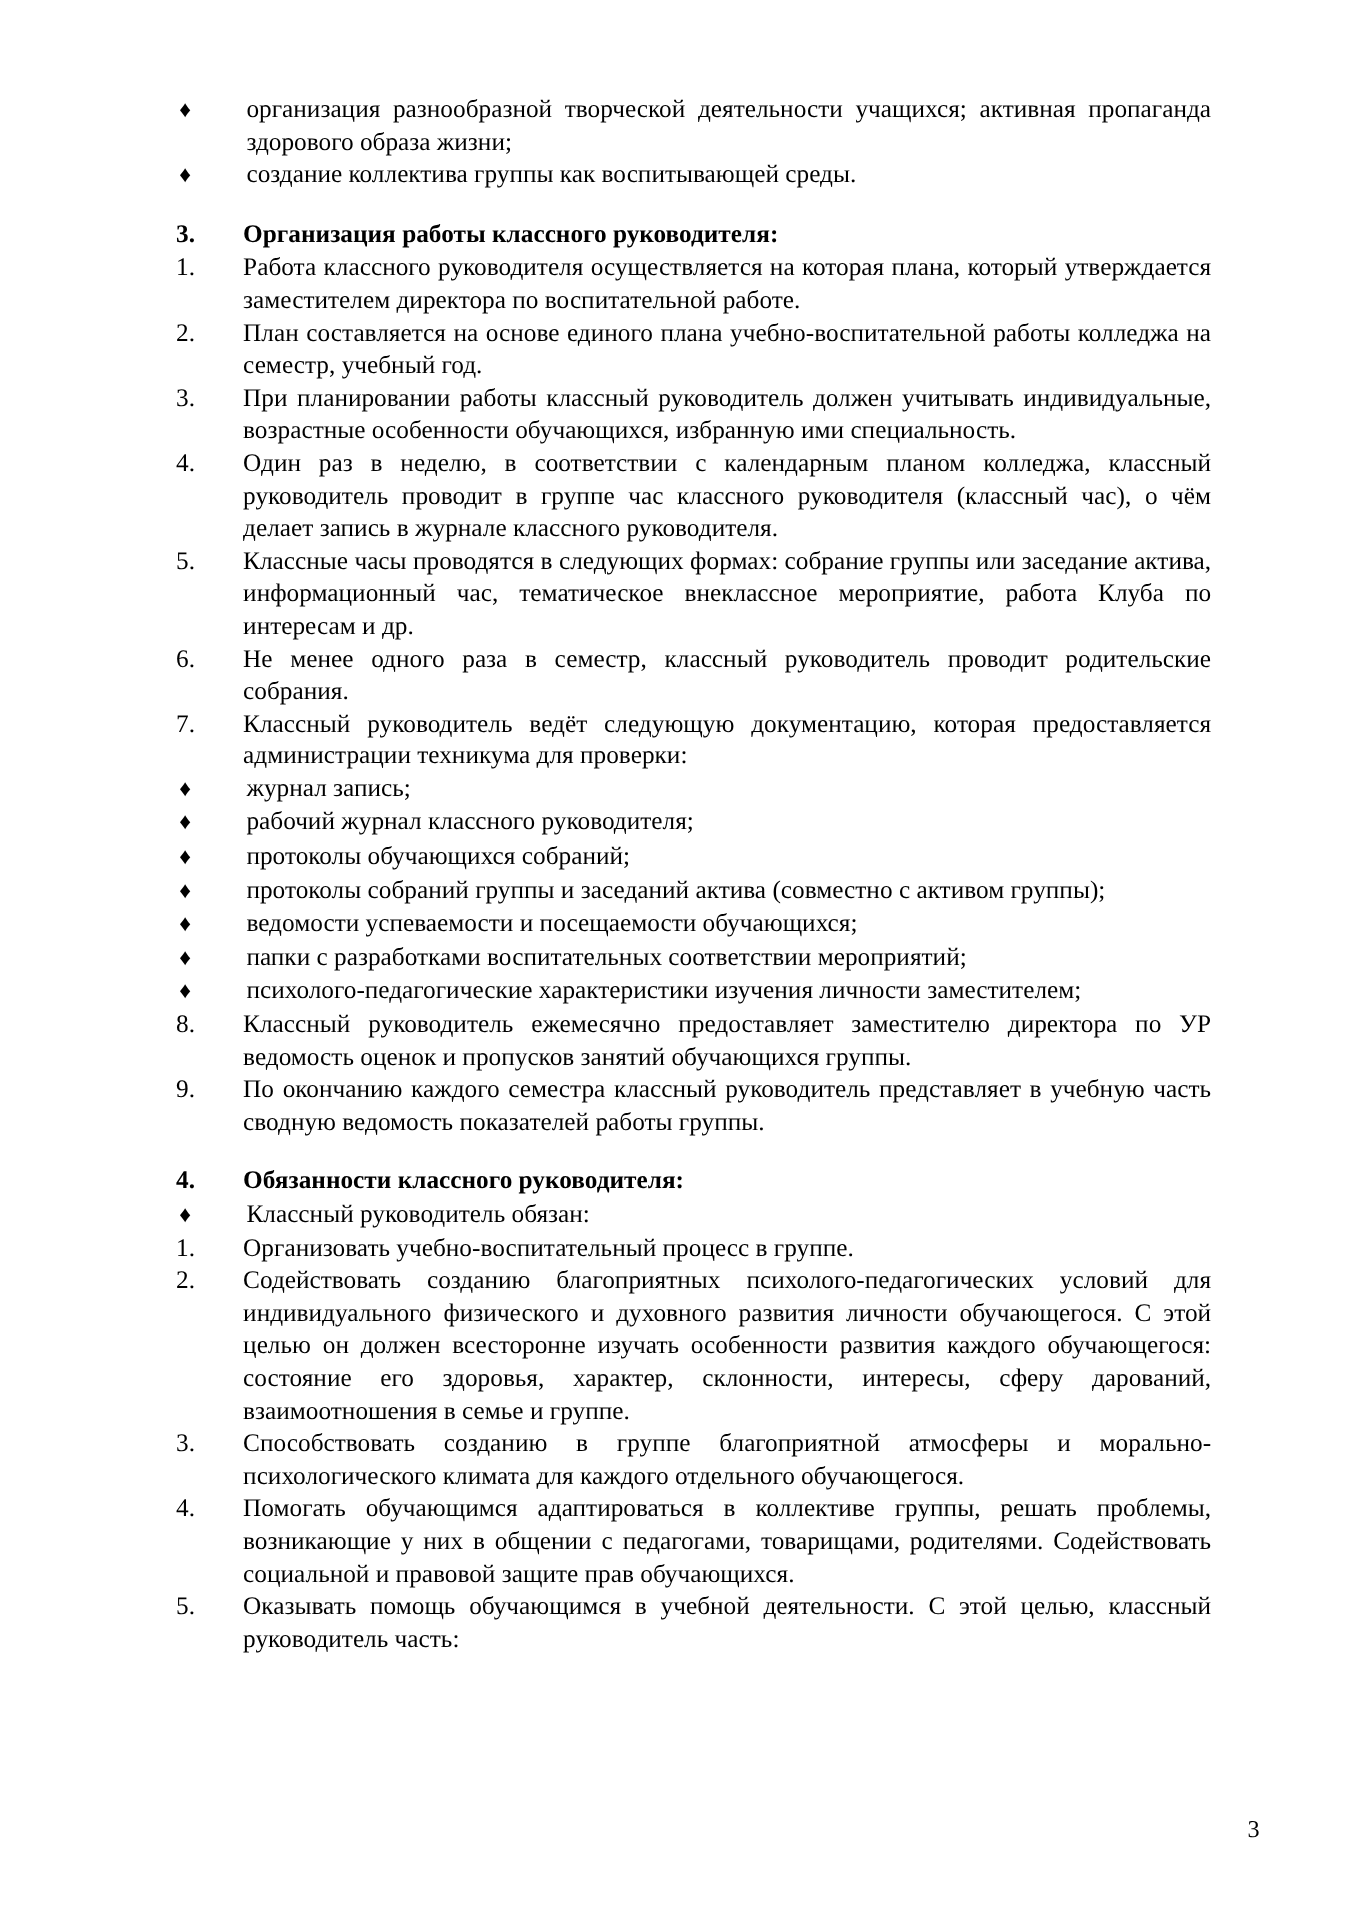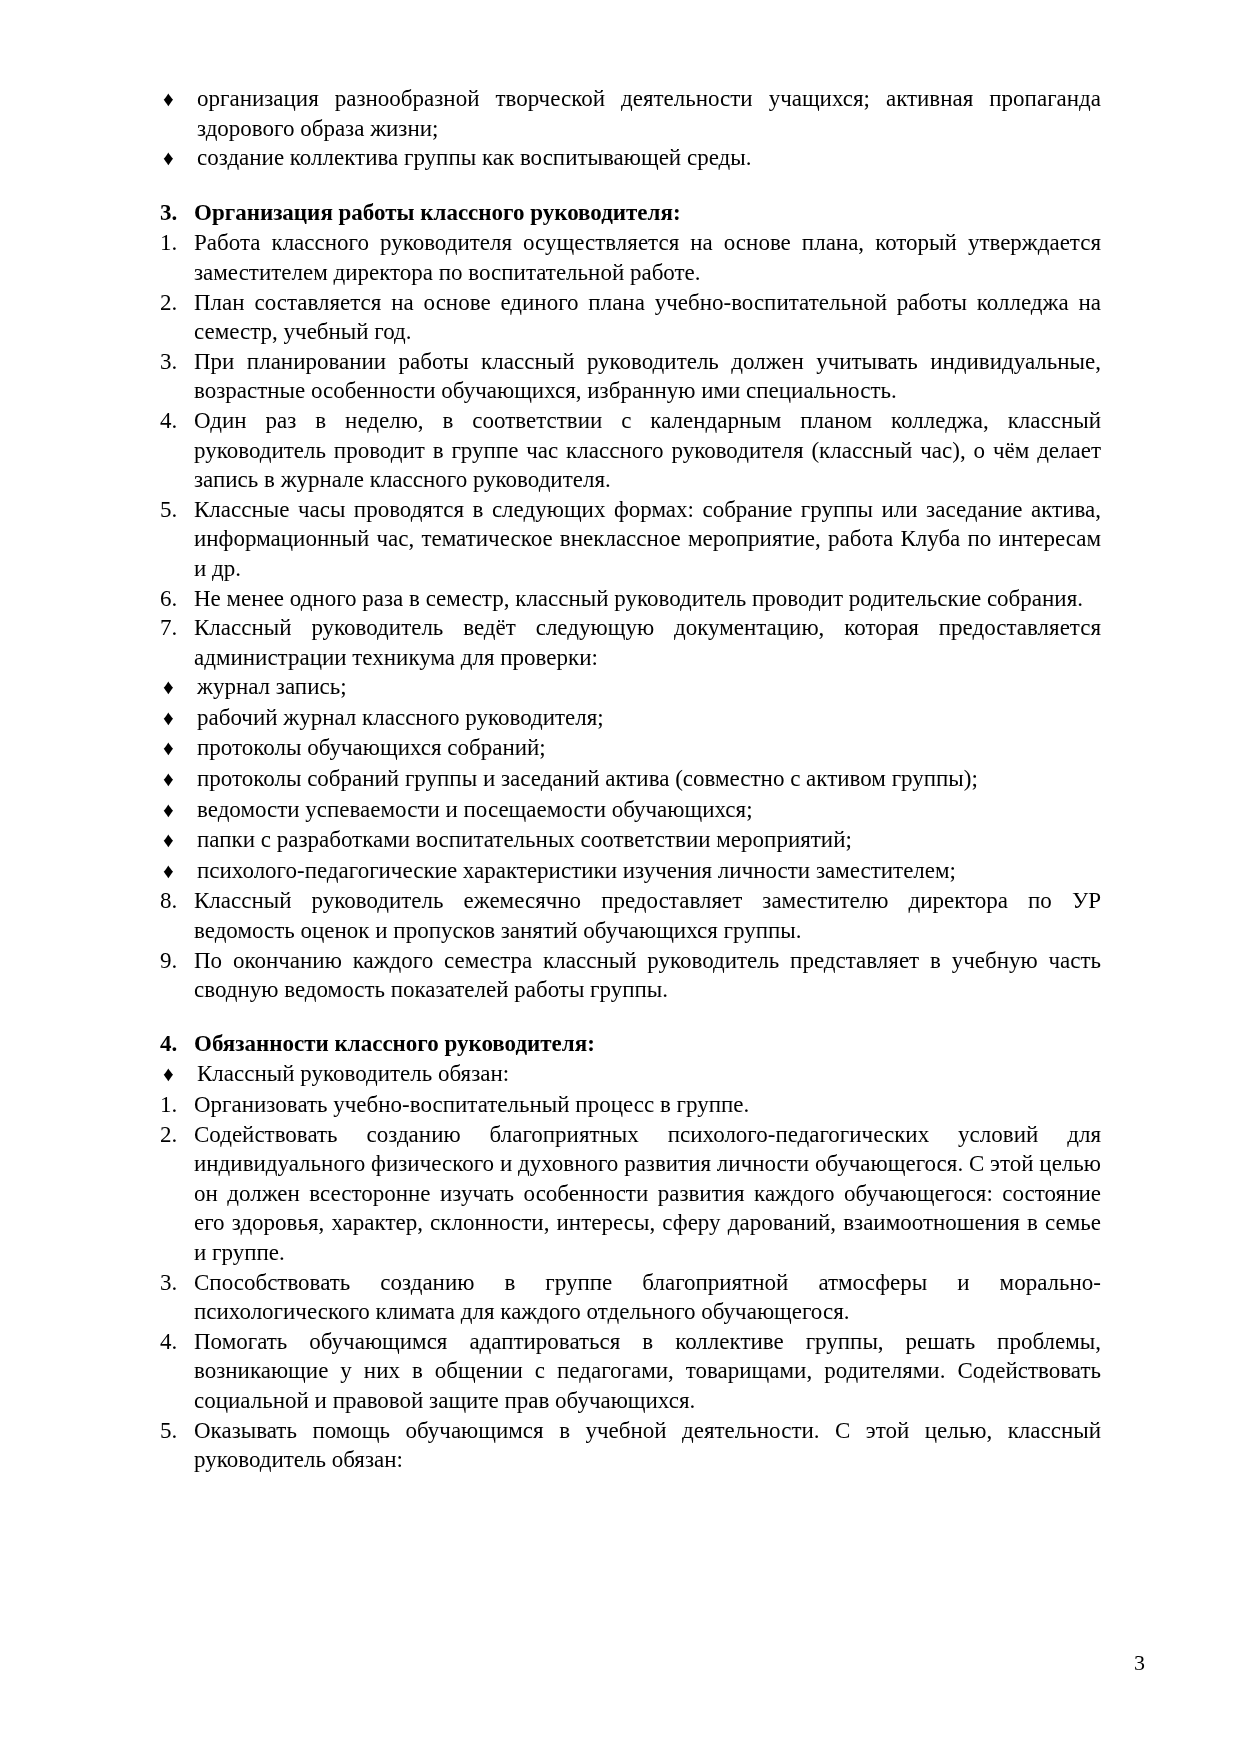--- a/index.html
+++ b/index.html
@@ -31,20 +31,21 @@
     text-align: left;
   }
   .marker.bullet {
     font-size: 21px;
     padding-left: 3px;
   }
   .txt {
     flex: 1 1 auto;
     text-align: justify;
     text-align-last: left;
+    margin-left: 27px;
   }
   .heading-row {
     margin-top: 24px;
     margin-bottom: 1px;
   }
   .b { font-weight: bold; }
   .u { }
   .footer-pagenum {
     position: absolute;
     left: 1134px;
@@ -66,21 +67,21 @@
     <div class="txt">создание коллектива группы как воспитывающей среды.</div>
   </div>
 
   <div class="row heading-row">
     <span class="marker b">3.</span>
     <div class="txt"><span class="b u">Организация работы классного руководителя:</span></div>
   </div>
 
   <div class="row">
     <span class="marker">1.</span>
-    <div class="txt">Работа классного руководителя осуществляется на основе плана, который утверждается заместителем директора по воспитательной работе.</div>
+    <div class="txt">Работа классного руководителя осуществляется на которая плана, который утверждается заместителем директора по воспитательной работе.</div>
   </div>
   <div class="row">
     <span class="marker">2.</span>
     <div class="txt">План составляется на основе единого плана учебно-воспитательной работы колледжа на семестр, учебный год.</div>
   </div>
   <div class="row">
     <span class="marker">3.</span>
     <div class="txt">При планировании работы классный руководитель должен учитывать индивидуальные, возрастные особенности обучающихся, избранную ими специальность.</div>
   </div>
   <div class="row">
@@ -159,18 +160,18 @@
   <div class="row">
     <span class="marker">3.</span>
     <div class="txt">Способствовать созданию в группе благоприятной атмосферы и морально-психологического климата для каждого отдельного обучающегося.</div>
   </div>
   <div class="row">
     <span class="marker">4.</span>
     <div class="txt">Помогать обучающимся адаптироваться в коллективе группы, решать проблемы, возникающие у них в общении с педагогами, товарищами, родителями. Содействовать социальной и правовой защите прав обучающихся.</div>
   </div>
   <div class="row">
     <span class="marker">5.</span>
-    <div class="txt">Оказывать помощь обучающимся в учебной деятельности. С этой целью, классный руководитель обязан:</div>
+    <div class="txt">Оказывать помощь обучающимся в учебной деятельности. С этой целью, классный руководитель часть:</div>
   </div>
 
 </div>
 
 <div class="footer-pagenum">3</div>
 
 </body></html>

